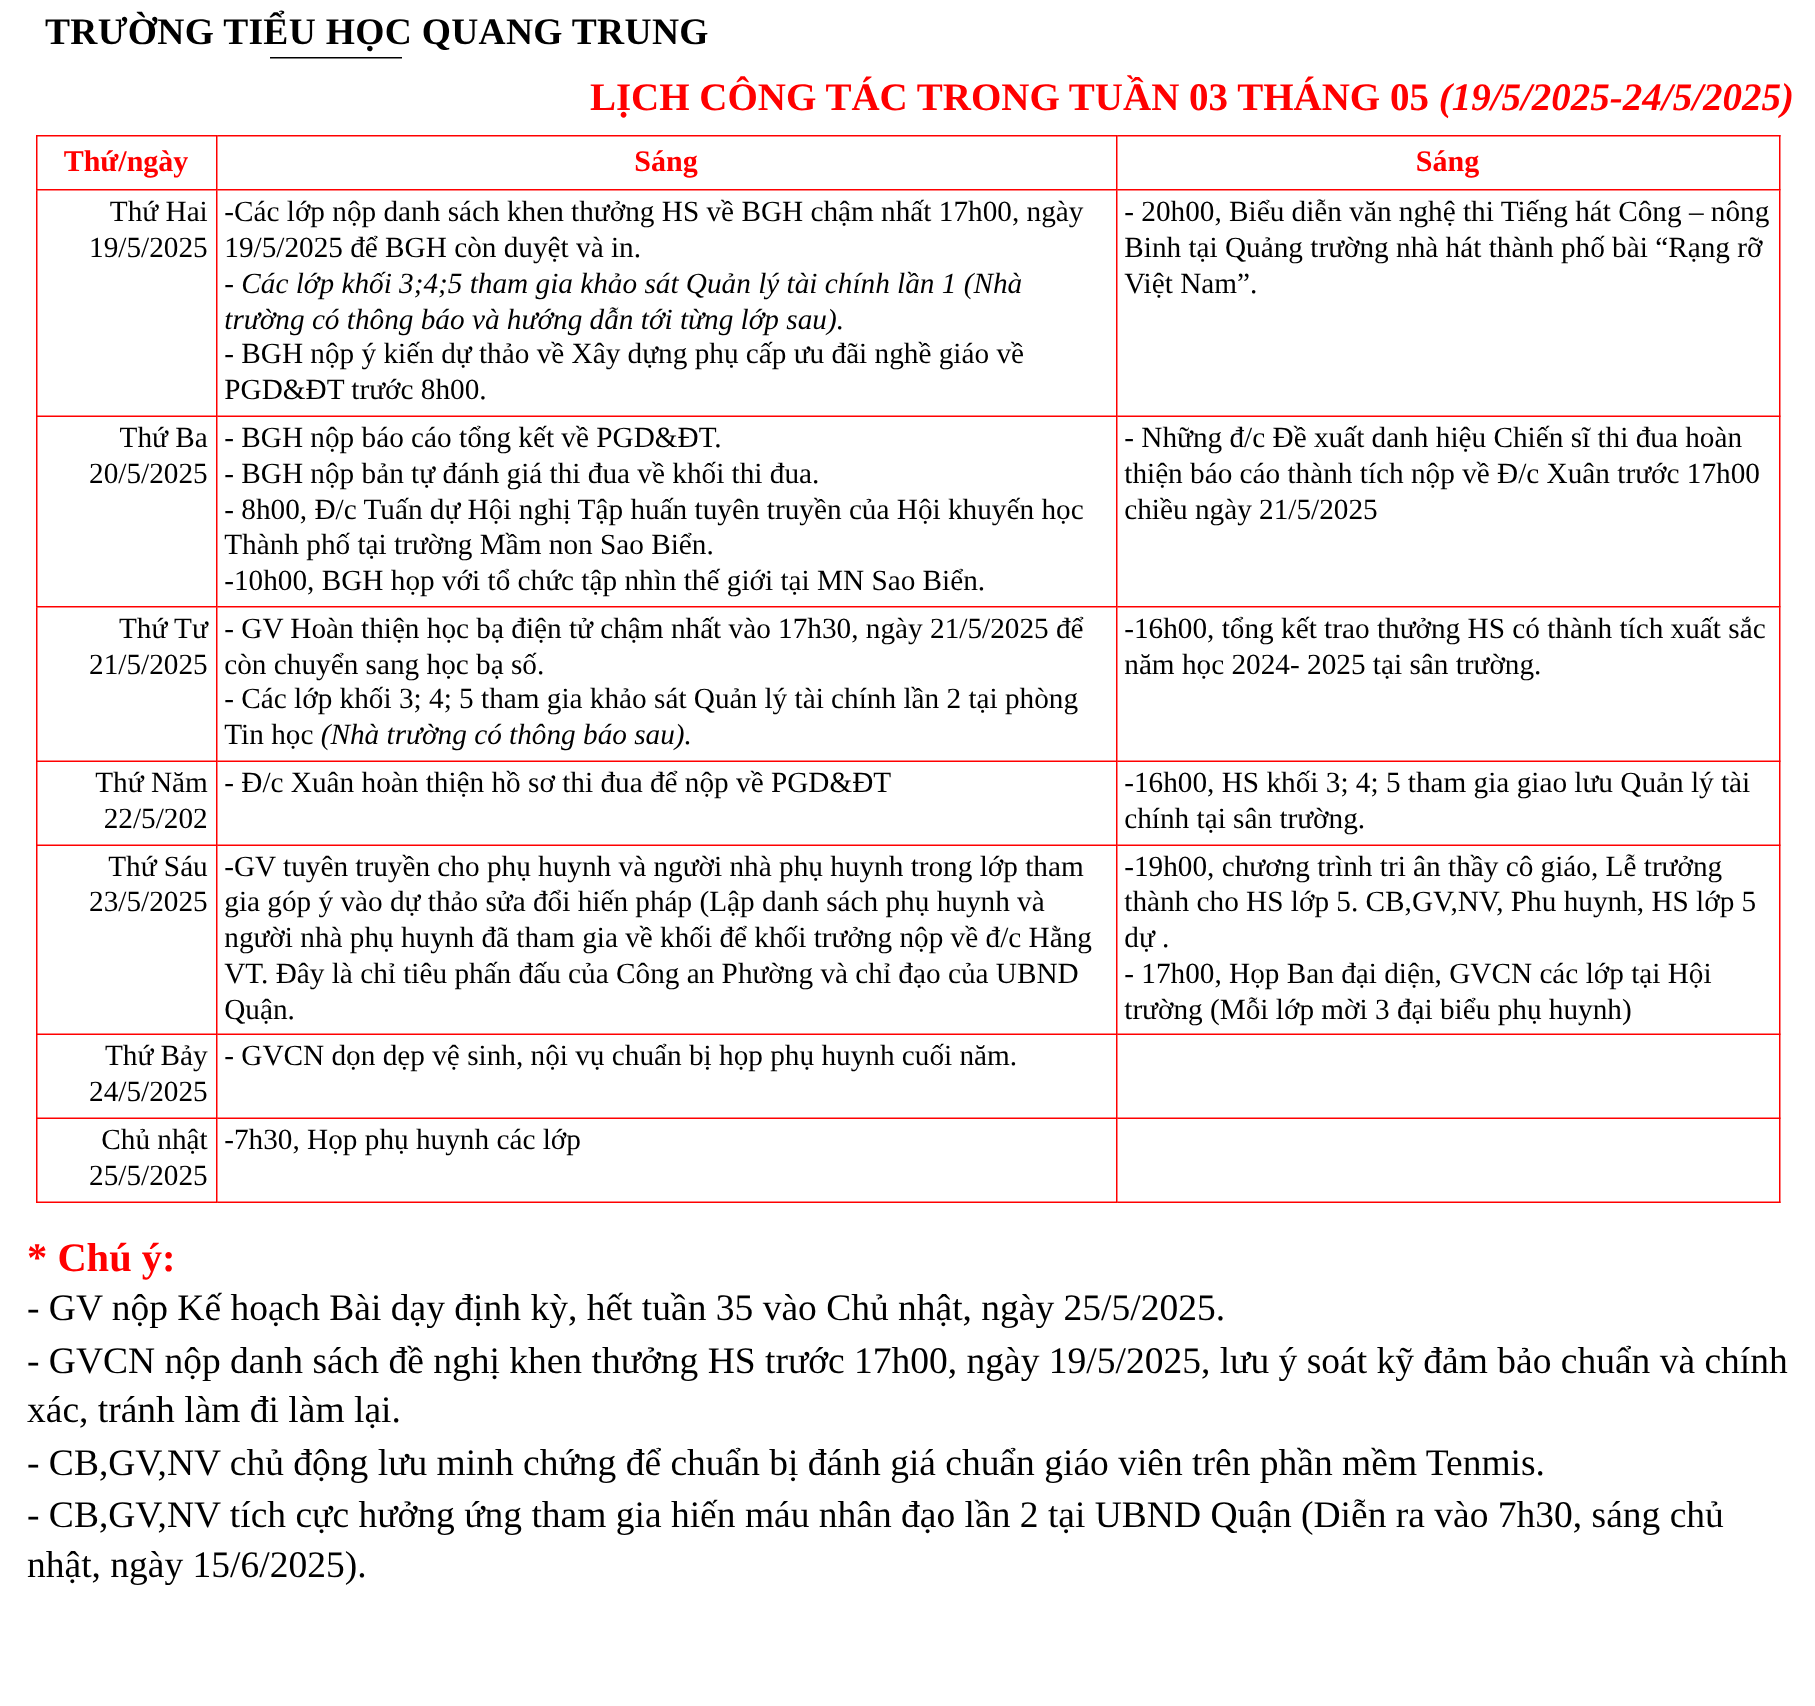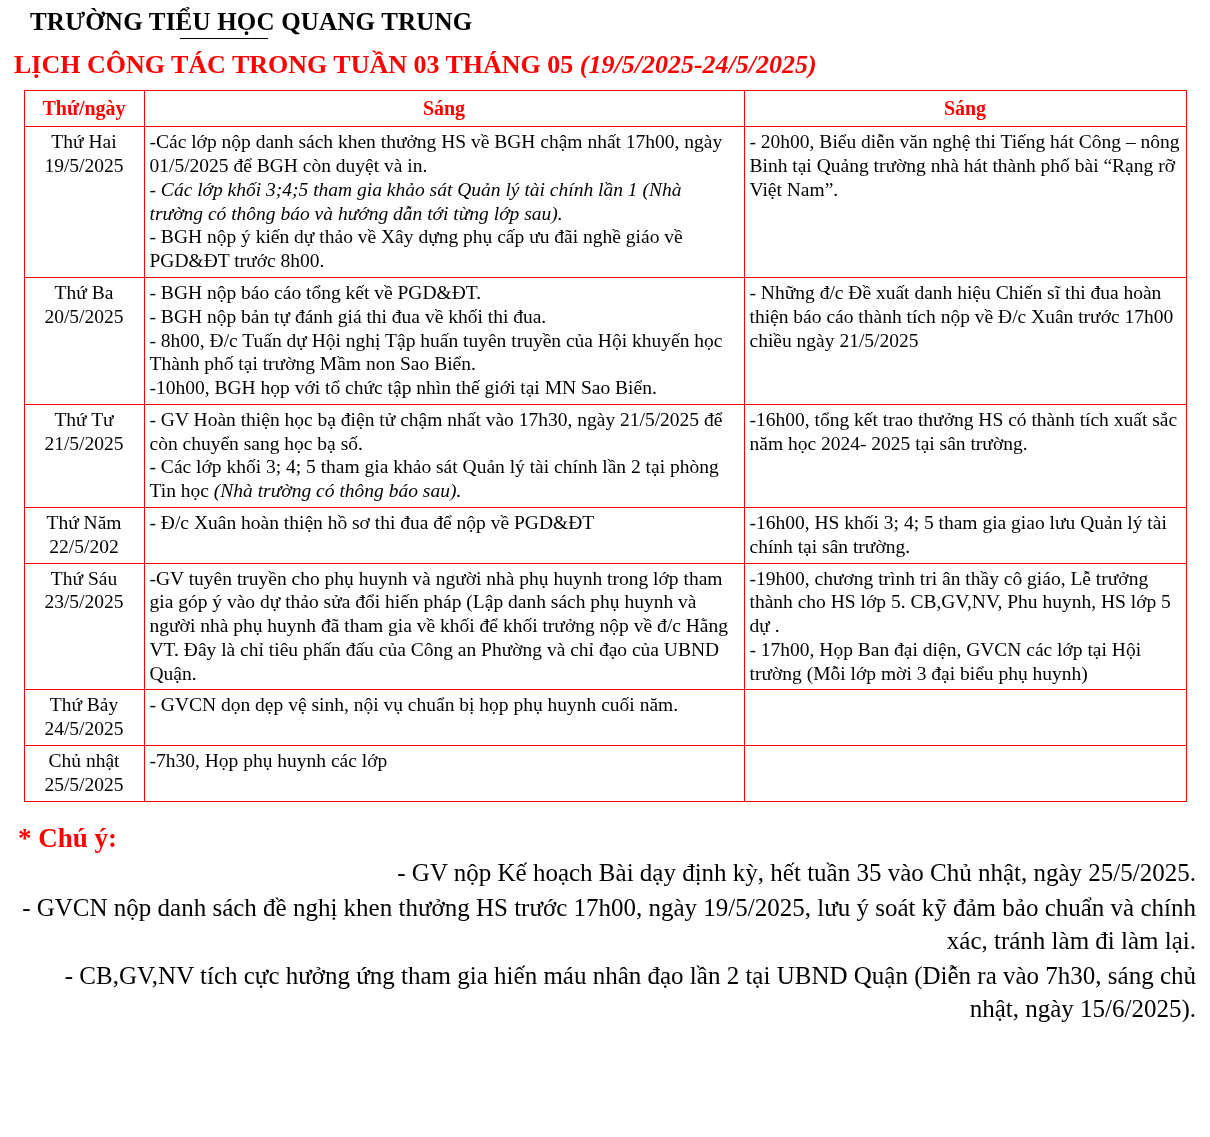--- a/index.html
+++ b/index.html
@@ -31,21 +31,21 @@
   }
   .school-underline {
     position: absolute;
     left: 150px;
     top: 30px;
     width: 88px;
     height: 1px;
     background: #000;
   }
   .main-title {
-    text-align: left;
+    text-align: right;
     color: #ff0000;
     font-size: 26px;
     font-weight: bold;
     margin: 14px 0 10px 0;
     line-height: 1.15;
   }
   .main-title .ital {
     font-style: italic;
   }
   table.schedule {
@@ -66,21 +66,21 @@
     font-weight: bold;
     text-align: center;
     font-size: 20px;
     padding: 5px 4px 6px 4px;
     vertical-align: middle;
   }
   col.c-day { width: 120px; }
   col.c-morning { width: 600px; }
   col.c-afternoon { width: 442px; }
   td.day {
-    text-align: center;
+    text-align: right;
     vertical-align: middle;
     font-size: 19.5px;
     line-height: 1.3;
   }
   td.cell p {
     margin: 0;
   }
   .ital { font-style: italic; }
   .notes {
     margin: 8px 0 0 4px;
@@ -88,21 +88,20 @@
   .notes-title {
     color: #ff0000;
     font-weight: bold;
     font-size: 27px;
     margin: 21px 0 2px 0;
   }
   .notes p {
     font-size: 25px;
     line-height: 1.32;
     margin: 2px 0 0 0;
-    text-align: right;
   }
 </style>
 </head>
 <body>
 
 <div class="page">
 
   <div class="school-name">
     <span>TRƯỜNG TIỂU HỌC QUANG TRUNG</span>
     <span class="school-underline"></span>
@@ -125,21 +124,21 @@
         <th>Sáng</th>
       </tr>
     </thead>
     <tbody id="schedule-body">
         <tr>
           <td class="day">
             <div>Thứ Hai</div>
             <div>19/5/2025</div>
           </td>
           <td class="cell">
-            <p><span>-Các lớp nộp danh sách khen thưởng HS về BGH chậm nhất 17h00, ngày 01/5/2025 để BGH còn duyệt và in.</span></p>
+            <p><span>-Các lớp nộp danh sách khen thưởng HS về BGH chậm nhất 17h00, ngày 19/5/2025 để BGH còn duyệt và in.</span></p>
             <p class="ital"><span>- Các lớp khối 3;4;5 tham gia khảo sát Quản lý tài chính lần 1 (Nhà trường có thông báo và hướng dẫn tới từng lớp sau).</span></p>
             <p><span>- BGH nộp ý kiến dự thảo về Xây dựng phụ cấp ưu đãi nghề giáo về PGD&amp;ĐT trước 8h00.</span></p>
           </td>
           <td class="cell">
             <p><span>- 20h00, Biểu diễn văn nghệ thi Tiếng hát Công – nông Binh tại Quảng trường nhà hát thành phố bài “Rạng rỡ Việt Nam”.</span></p>
           </td>
         </tr>
         <tr>
           <td class="day">
             <div>Thứ Ba</div>
@@ -214,17 +213,18 @@
           <td class="cell"></td>
         </tr>
       </tbody>
   </table>
 
   <div class="notes">
     <div class="notes-title">* Chú ý:</div>
     <div id="notes-list">
         <p>- GV nộp Kế hoạch Bài dạy định kỳ, hết tuần 35 vào Chủ nhật, ngày 25/5/2025.</p>
         <p>- GVCN nộp danh sách đề nghị khen thưởng HS trước 17h00, ngày 19/5/2025, lưu ý soát kỹ đảm bảo chuẩn và chính xác, tránh làm đi làm lại.</p>
+        <p>- CB,GV,NV chủ động lưu minh chứng để chuẩn bị đánh giá chuẩn giáo viên trên phần mềm Tenmis.</p>
         <p>- CB,GV,NV tích cực hưởng ứng tham gia hiến máu nhân đạo lần 2 tại UBND Quận (Diễn ra vào 7h30, sáng chủ nhật, ngày 15/6/2025).</p>
       </div>
   </div>
 
 </div>
 
 </body></html>

